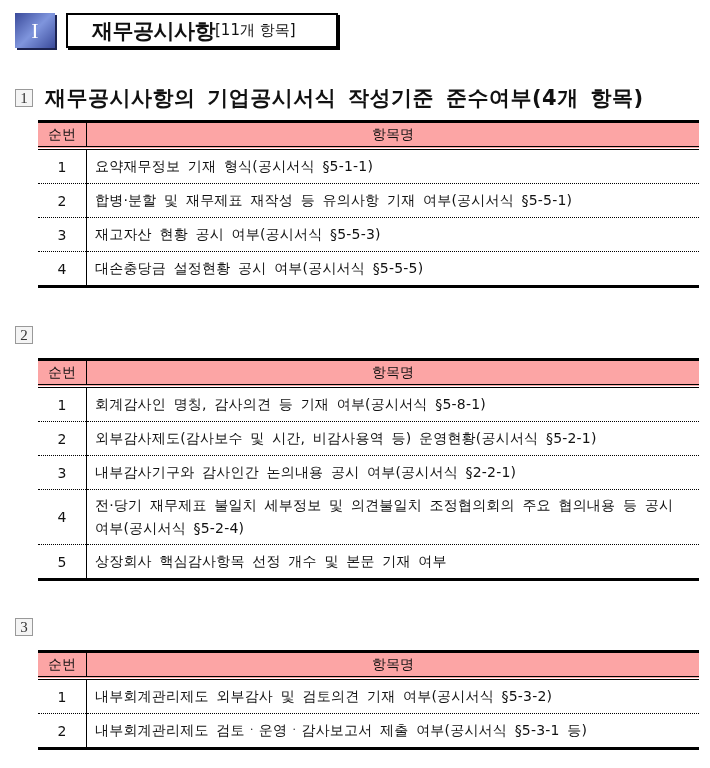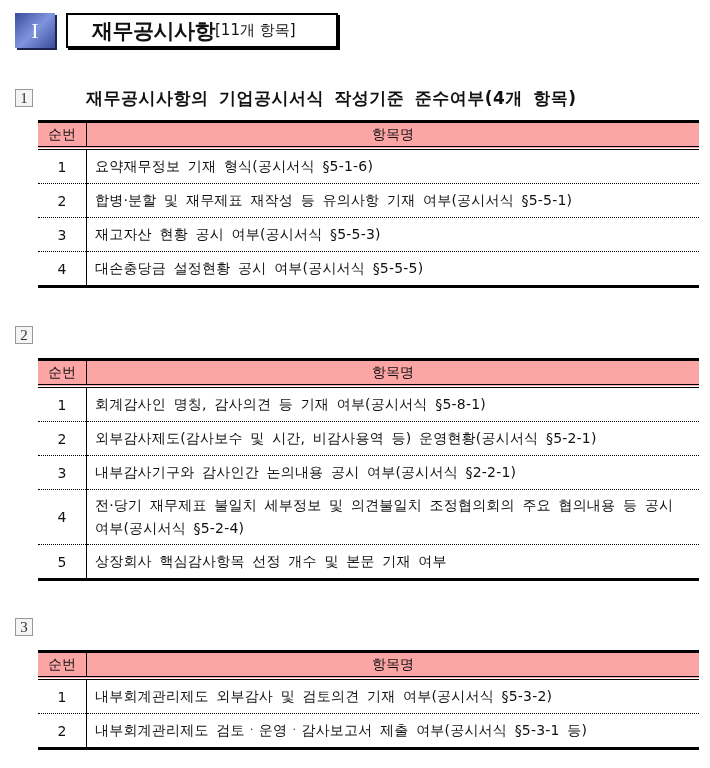--- a/index.html
+++ b/index.html
@@ -67,25 +67,24 @@
       font-family: "Liberation Serif", "DejaVu Serif", serif;
       font-size: 15px;
       display: flex;
       align-items: center;
       justify-content: center;
       box-sizing: border-box;
       color: #333;
       margin-right: 12px;
     }
     .section-title {
-      font-size: 17px;
+      font-size: 21px;
       font-weight: bold;
       letter-spacing: 0.5px;
       word-spacing: 4px;
-      margin-left: 41px;
     }
     table.items {
       position: absolute;
       left: 38px;
       width: 661px;
       border-collapse: collapse;
       font-size: 14px;
     }
     table.items thead th {
       background: #fca5a5;
@@ -142,21 +141,21 @@
 <table class="items" style="top:120px;">
   <thead>
     <tr>
       <th class="col-num">순번</th>
       <th class="col-name">항목명</th>
     </tr>
   </thead>
   <tbody>
     <tr>
       <td class="col-num">1</td>
-      <td class="col-name">요약재무정보 기재 형식(공시서식 §5-1-6)</td>
+      <td class="col-name">요약재무정보 기재 형식(공시서식 §5-1-1)</td>
     </tr>
     <tr>
       <td class="col-num">2</td>
       <td class="col-name">합병·분할 및 재무제표 재작성 등 유의사항 기재 여부(공시서식 §5-5-1)</td>
     </tr>
     <tr>
       <td class="col-num">3</td>
       <td class="col-name">재고자산 현황 공시 여부(공시서식 §5-5-3)</td>
     </tr>
     <tr>

